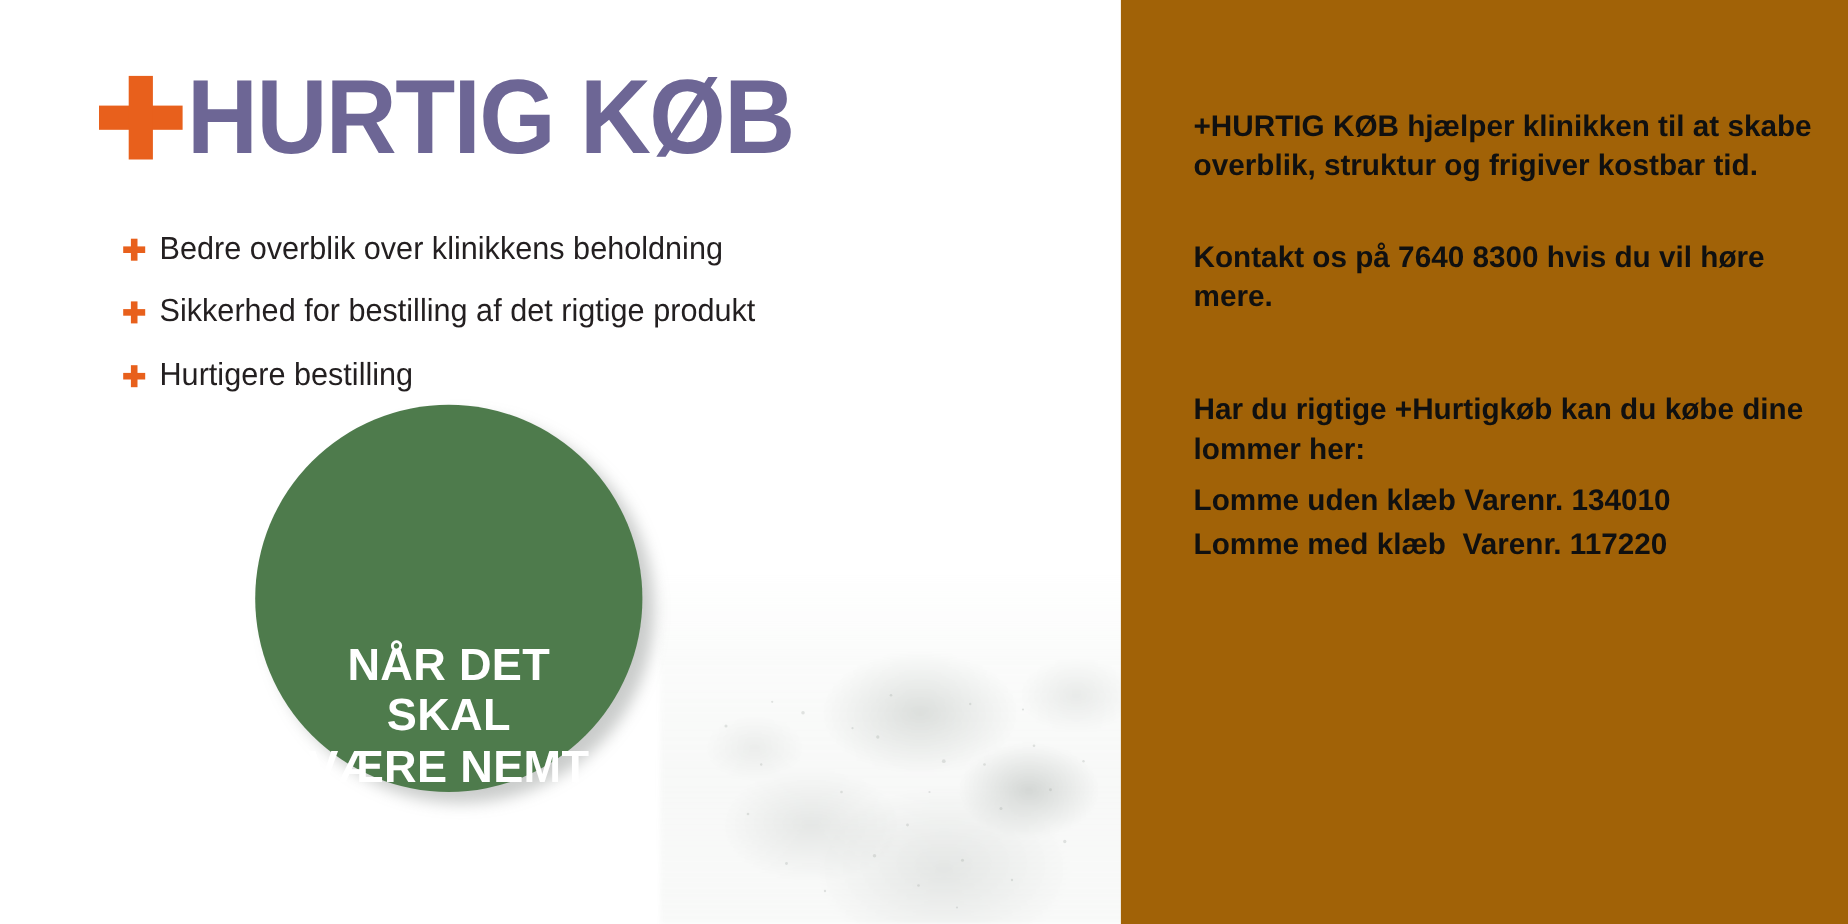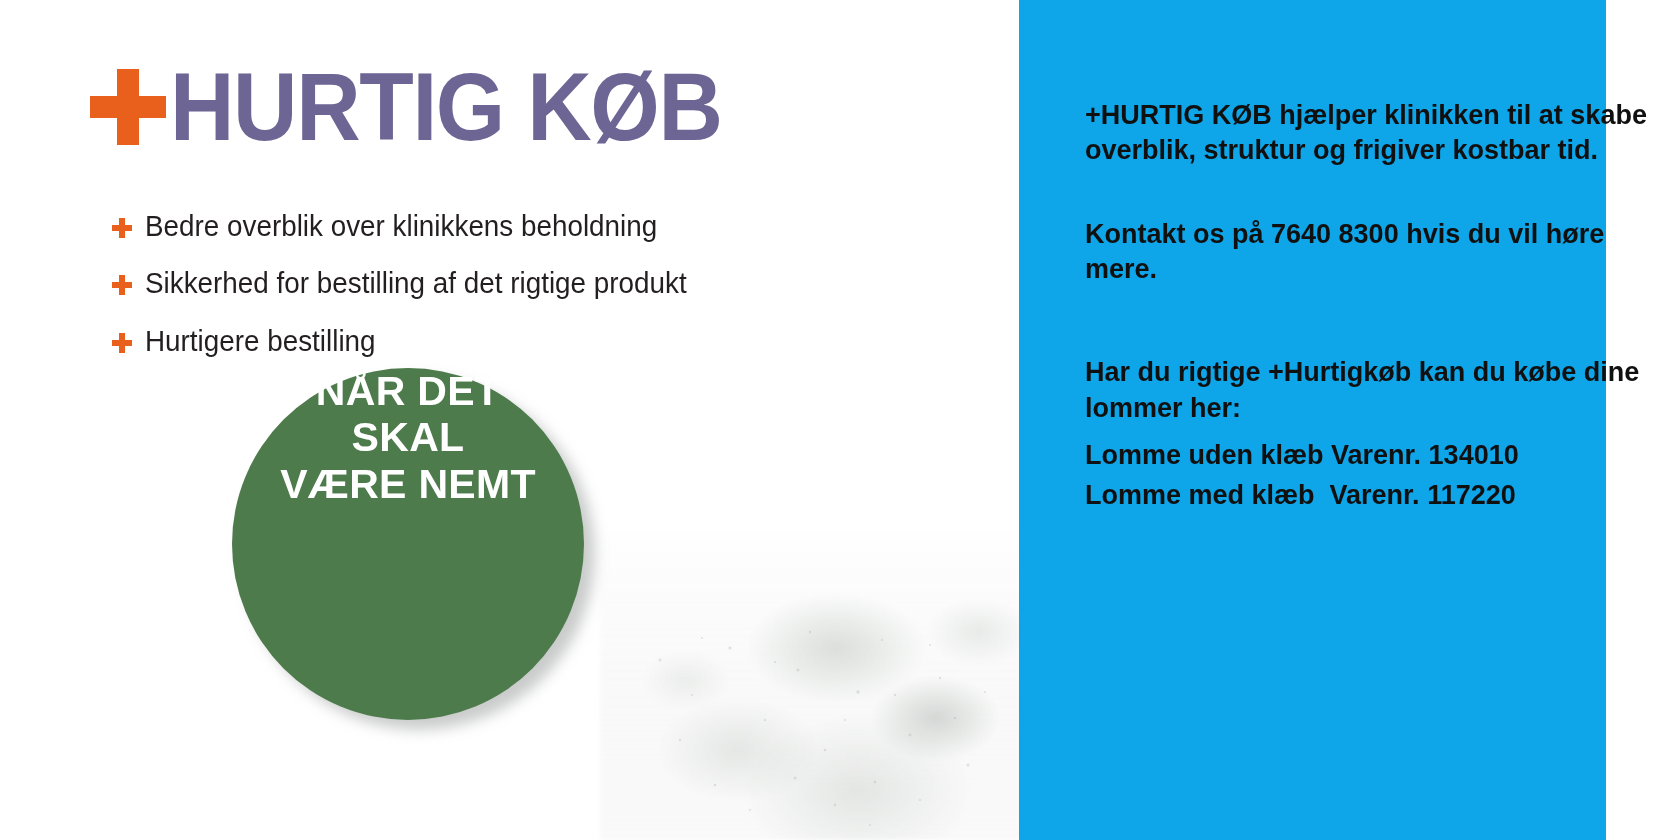--- a/index.html
+++ b/index.html
@@ -152,41 +152,41 @@
   }
   #green-badge {
     position: absolute;
     left: 232px;
     top: 368px;
     width: 352px;
     height: 352px;
     border-radius: 50%;
     background: #4E7B4C;
     display: flex;
-    align-items: flex-start;
+    align-items: flex-end;
     justify-content: center;
   }
   #badge-text {
     color: #ffffff;
     font-size: 41px;
     font-weight: bold;
     line-height: 1.13;
     text-align: center;
     letter-spacing: 0.3px;
     white-space: pre-line;
   }
 
   
   #purple-panel {
     position: absolute;
     left: 1019px;
     top: 0;
-    width: 587px;
+    width: 661px;
     height: 840px;
-    background: #0ea5e9;
+    background: #a16207;
   }
   #panel-body {
     position: absolute;
     left: 66px;
     top: 98px;
     width: 580px;
     color: #111111;
   }
   .panel-para {
     font-size: 27px;

